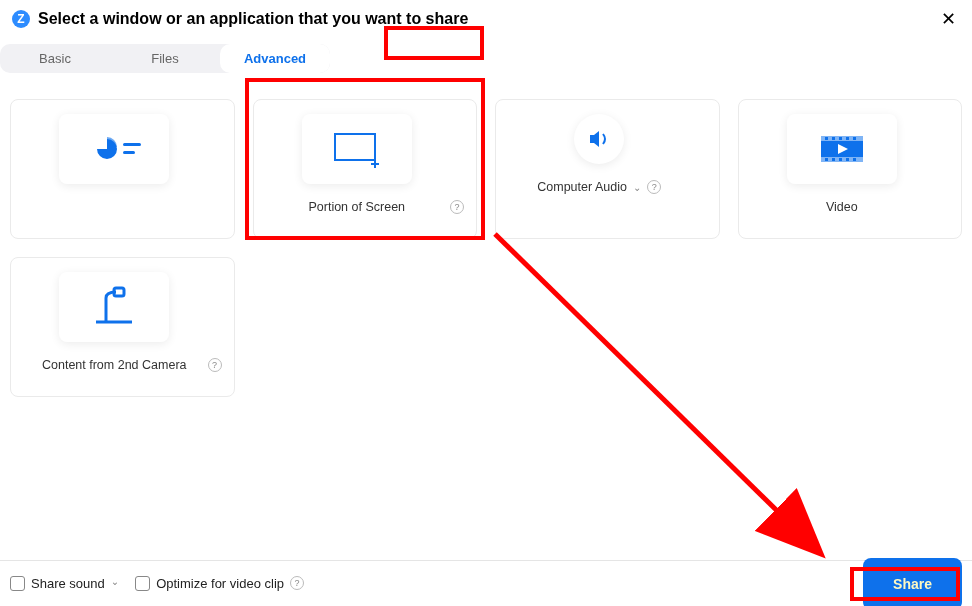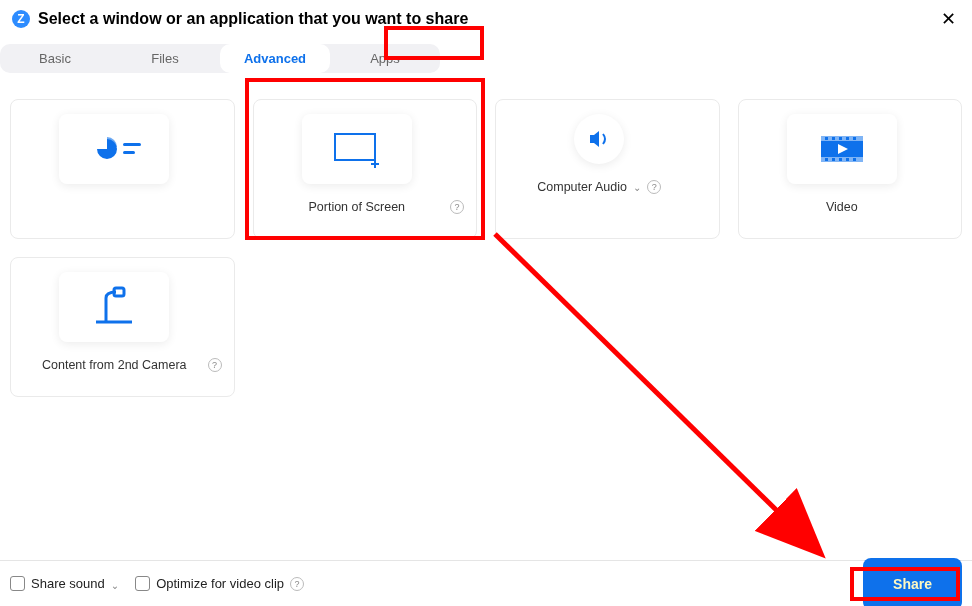--- a/index.html
+++ b/index.html
@@ -127,21 +127,21 @@
   gap: 16px;
 }
 .checkbox {
   width: 15px;
   height: 15px;
   border: 1px solid #888;
   border-radius: 3px;
 }
 .footer-item {
   display: flex;
-  align-items: flex-end;
+  align-items: flex-start;
   gap: 6px;
   font-size: 13px;
   color: #222;
 }
 .share-btn {
   margin-left: auto;
   background: #0E71EB;
   color: #fef9c3;
   border: none;
   border-radius: 8px;
@@ -168,21 +168,20 @@
   <div class="logo">Z</div>
   <div class="title">Select a window or an application that you want to share</div>
   <div class="close-btn">✕</div>
 </div>
 
 <div class="tabs-wrap">
   <div class="tabs">
     <div class="tab">Basic</div>
     <div class="tab">Files</div>
     <div class="tab active">Advanced</div>
-    <div class="tab">Apps</div>
   </div>
 </div>
 
 <div class="grid">
 
   <div class="card">
     <div class="thumb">
       <svg width="70" height="40" viewBox="0 0 70 40">
         <path d="M18 20 a10 10 0 1 0 10 -10 v10 z" fill="#0E71EB"></path>
         <path d="M28 8 a10 10 0 0 1 10 10 h-10 z" fill="#0E71EB" opacity="0.6"></path>

